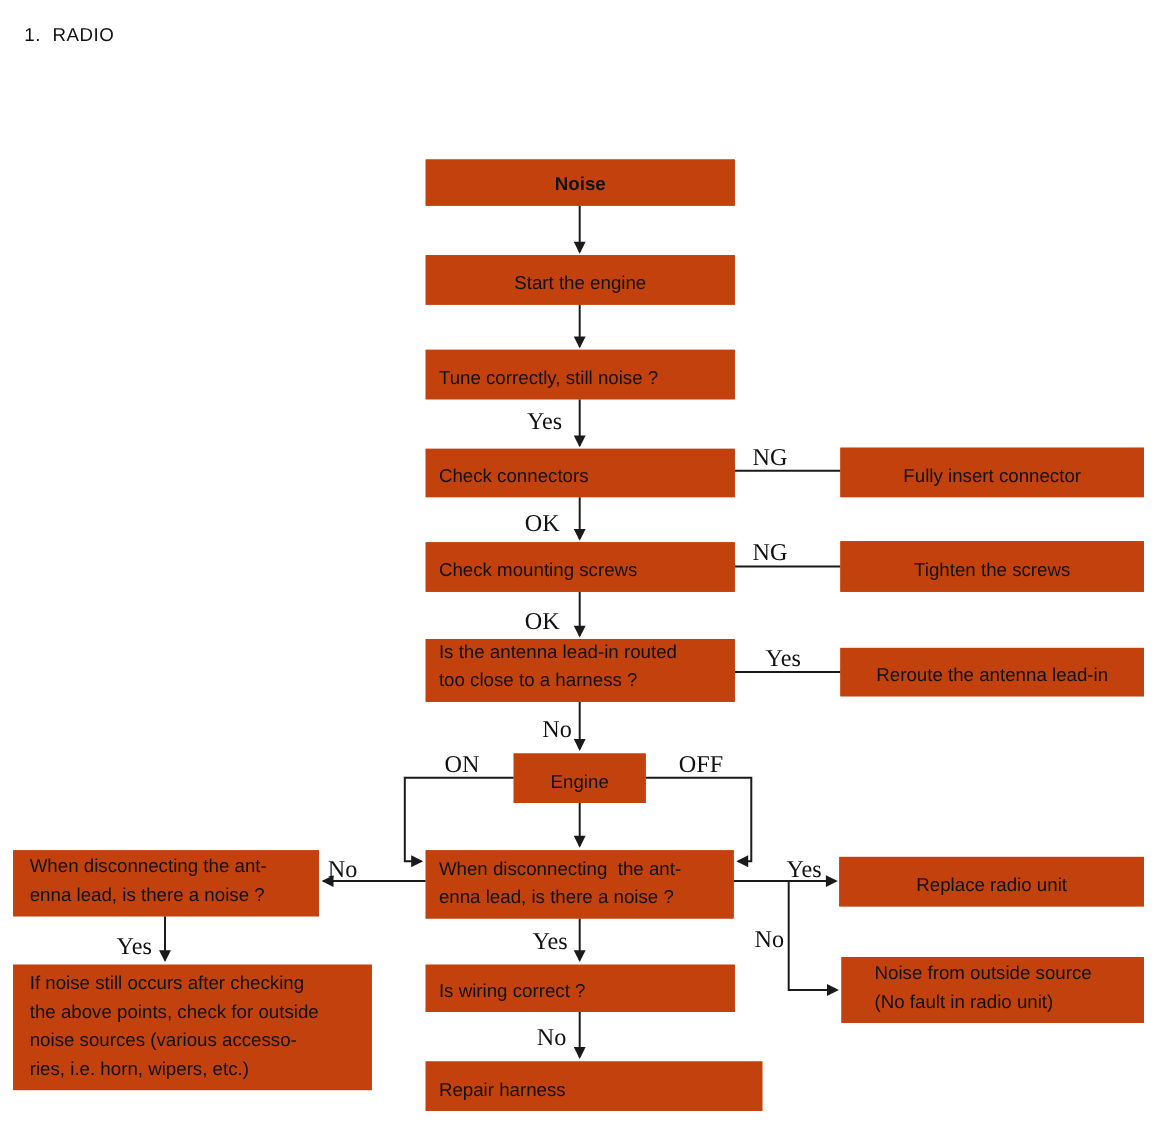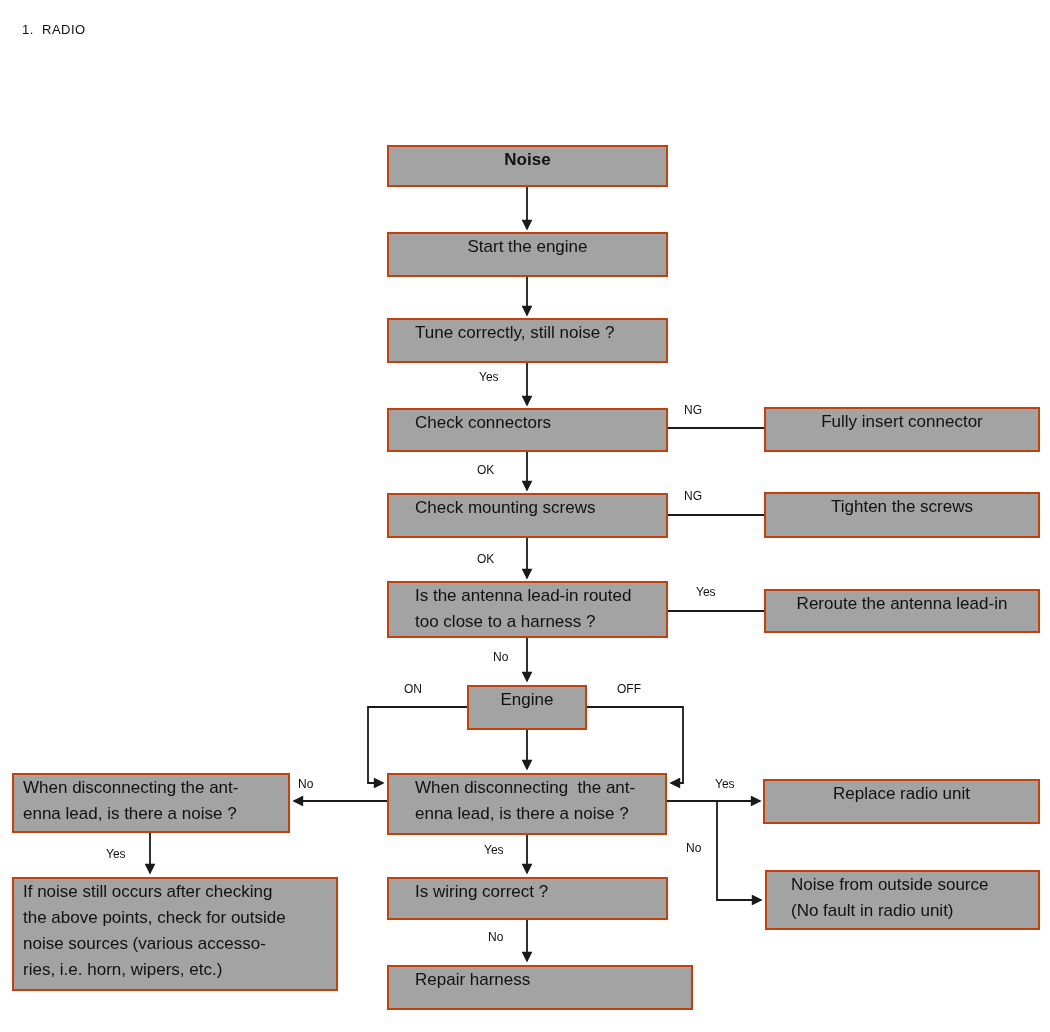--- a/index.html
+++ b/index.html
@@ -13,66 +13,67 @@
     height: 1032px;
     background: #ffffff;
     font-family: "Liberation Sans", "DejaVu Sans", sans-serif;
     color: #111111;
     overflow: hidden;
   }
   .page-title {
     position: absolute;
     left: 22px;
     top: 22px;
-    font-size: 13px;
+    font-size: 17px;
     font-weight: normal;
     white-space: pre;
     letter-spacing: 0.5px;
   }
   .connectors {
     position: absolute;
     left: 0;
     top: 0;
     width: 1050px;
     height: 1032px;
     pointer-events: none;
   }
   .node {
     position: absolute;
     box-sizing: border-box;
-    border: 2px solid #c2410c;
-    background: #a3a3a3;
+    border: 6px solid #c2410c;
+    background: #c2410c;
     display: flex;
     flex-direction: column;
-    justify-content: flex-start;
+    justify-content: flex-end;
     font-size: 17px;
     line-height: 26px;
   }
   .node .line {
     white-space: pre;
   }
   .node.center-text {
     align-items: center;
     text-align: center;
   }
   .node.left-text {
     align-items: flex-start;
-    padding-left: 26px;
+    padding-left: 6px;
     padding-right: 4px;
   }
   .node.pad-small {
     padding-left: 9px;
   }
   .node.bold {
     font-weight: bold;
   }
   .edge-label {
     position: absolute;
-    font-size: 12px;
+    font-size: 22px;
     white-space: pre;
+    font-family: Liberation Serif, serif;
   }
 </style>
 </head>
 <body>
 
 <div class="canvas">
 
   <div class="page-title">1.  RADIO</div>
 
   <svg class="connectors" width="1050" height="1032" viewBox="0 0 1050 1032" xmlns="http://www.w3.org/2000/svg">

